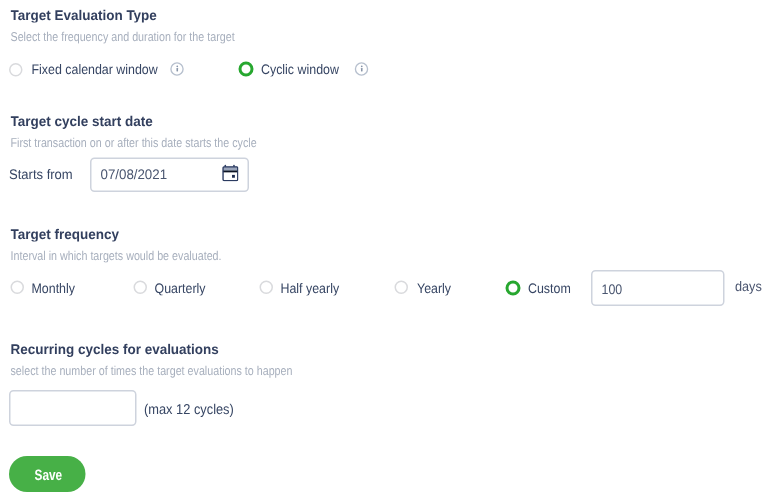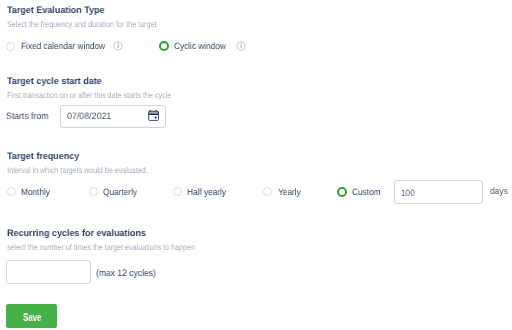--- a/index.html
+++ b/index.html
@@ -14,21 +14,21 @@
   .rlabel{font-size:9.2px;color:#364563;transform:scaleX(0.9) translateZ(0);}
   .flabel{font-size:9.2px;color:#364563;transform:scaleX(0.9) translateZ(0);}
   .fval{font-size:9.2px;color:#4a5670;transform:scaleX(0.9) translateZ(0);}
   .unit{font-size:9.2px;color:#4b5670;transform:scaleX(0.92) translateZ(0);}
 
   .radio{position:absolute;width:9px;height:9px;border-radius:50%;border:1px solid #d9dadd;box-sizing:border-box;background:#fff;}
   .radio.sel{width:10px;height:10px;border:2.7px solid #27a72f;}
   .info{position:absolute;line-height:0;}
   .field{position:absolute;box-sizing:border-box;border:1px solid #ced3dd;border-radius:3px;background:#fff;}
   .field input{position:absolute;inset:0;width:100%;height:100%;border:0;outline:0;background:transparent;padding:0;margin:0;font:inherit;color:transparent;cursor:text;}
-  .btn{position:absolute;background:#47b047;border:none;border-radius:2px;padding:0;cursor:pointer;}
+  .btn{position:absolute;background:#47b047;border:none;border-radius:12px;padding:0;cursor:pointer;}
   .btn .t{position:absolute;color:#fff;font-size:10px;font-weight:bold;transform:scaleX(0.79) translateZ(0);}
 </style>
 </head>
 <body>
 
 <div class="page">
 
   <div class="t sec-title" style="left:7px;top:5px">Target Evaluation Type</div>
   <div class="t sec-sub" style="left:7px;top:19px">Select the frequency and duration for the target</div>
 

